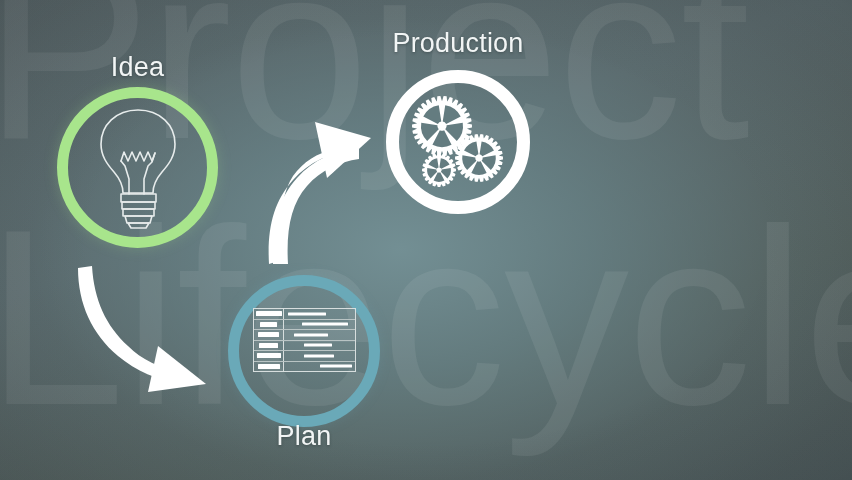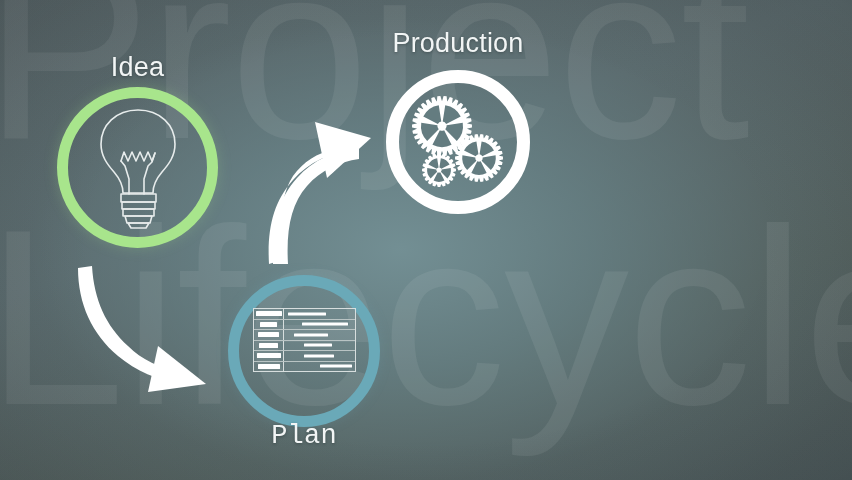--- a/index.html
+++ b/index.html
@@ -86,21 +86,21 @@
   }
   #prod-label { left: 372px; top: 28px; width: 172px; text-align: center; }
   #gears { position: absolute; left: 404px; top: 88px; width: 108px; height: 108px; }
   
   #plan-ring {
     left: 228px; top: 275px;
     width: 152px; height: 152px;
     border: 11px solid #6aa9b8;
     box-shadow: 0 0 13px rgba(106,169,184,0.18);
   }
-  #plan-label { left: 228px; top: 421px; width: 152px; font-family: Liberation Mono, monospace; }
+  #plan-label { left: 228px; top: 421px; width: 152px; }
   
   #gantt {
     position: absolute;
     left: 253px; top: 308px;
     width: 103px; height: 64px;
     box-sizing: border-box;
     border: 1.5px solid #d7dede;
     background: rgba(255,255,255,0.04);
     display: flex;
     flex-direction: column;

